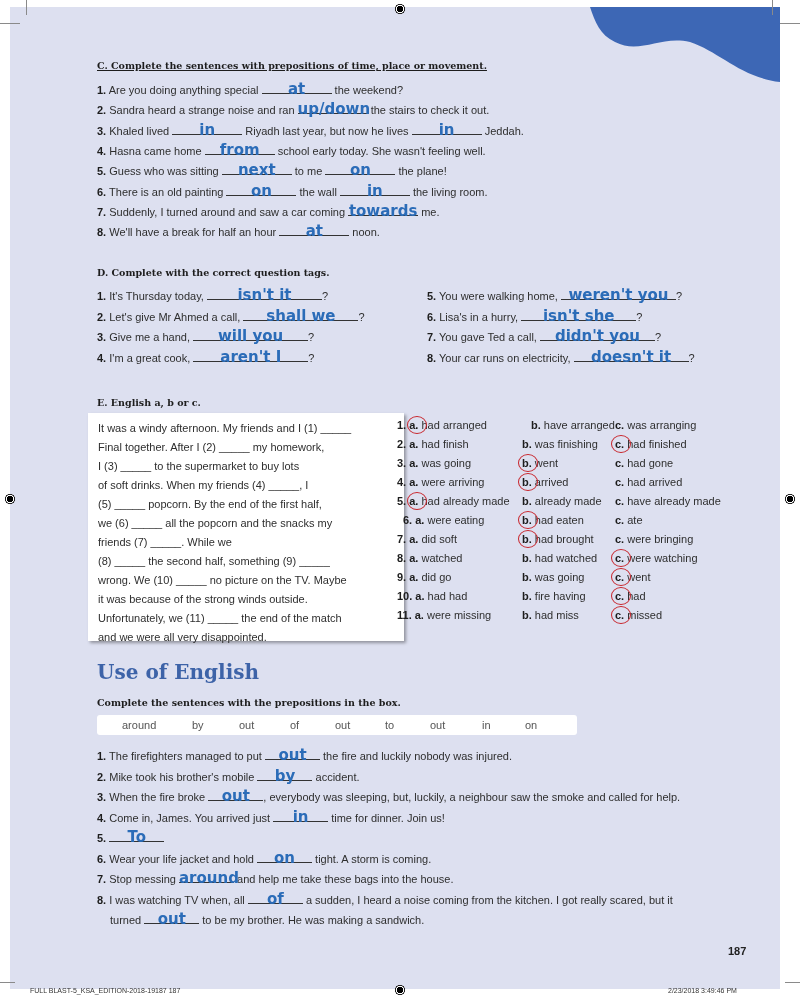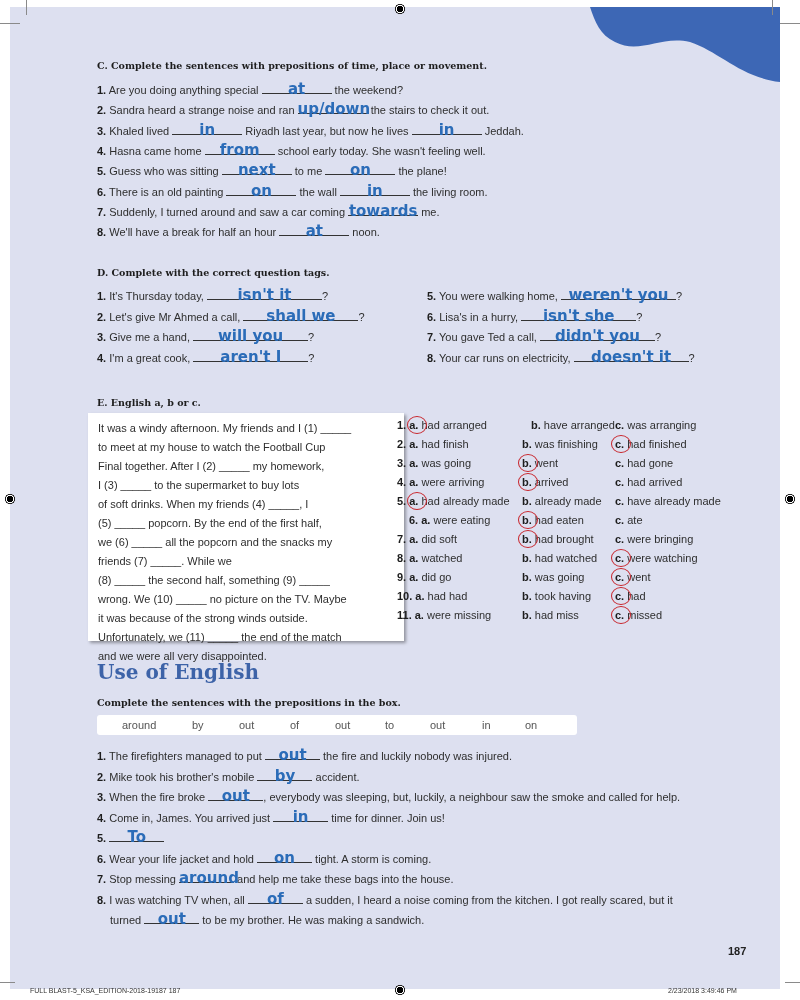--- a/index.html
+++ b/index.html
@@ -47,21 +47,21 @@
 <div class="crop" style="left:0;top:23px;width:20px;height:1px;"></div>
 <div class="crop" style="left:772px;top:0;width:1px;height:15px;"></div>
 <div class="crop" style="left:780px;top:23px;width:20px;height:1px;"></div>
 <div class="crop" style="left:0;top:982px;width:15px;height:1px;"></div>
 <div class="crop" style="left:785px;top:982px;width:15px;height:1px;"></div>
 <div class="reg" style="left:394px;top:3px;"></div>
 <div class="reg" style="left:4px;top:493px;"></div>
 <div class="reg" style="left:784px;top:493px;"></div>
 <div class="reg" style="left:394px;top:984px;"></div>
 
-<div class="sec-title" style="top:60px;">C. Complete the sentences with prepositions of time, place or movement.</div>
+<div class="sec-title" style="top:60px;text-decoration:underline;">C. Complete the sentences with prepositions of time, place or movement.</div>
 <div id="secC">
     <div class="line" style="top: 80px;"><span class="num">1.</span> <span>Are you doing anything special </span><span class="blank" style="width: 70px;"><span class="ans">at</span></span><span> the weekend?</span></div>
     <div class="line" style="top: 100.3px;"><span class="num">2.</span> <span>Sandra heard a strange noise and ran </span><span class="blank" style="width: 70px;"><span class="ans">up/down</span></span><span> the stairs to check it out.</span></div>
     <div class="line" style="top: 120.6px;"><span class="num">3.</span> <span>Khaled lived </span><span class="blank" style="width: 70px;"><span class="ans">in</span></span><span> Riyadh last year, but now he lives </span><span class="blank" style="width: 70px;"><span class="ans">in</span></span><span> Jeddah.</span></div>
     <div class="line" style="top: 140.9px;"><span class="num">4.</span> <span>Hasna came home </span><span class="blank" style="width: 70px;"><span class="ans">from</span></span><span> school early today.  She wasn't feeling well.</span></div>
     <div class="line" style="top: 161.2px;"><span class="num">5.</span> <span>Guess who was sitting </span><span class="blank" style="width: 70px;"><span class="ans">next</span></span><span> to me </span><span class="blank" style="width: 70px;"><span class="ans">on</span></span><span> the plane!</span></div>
     <div class="line" style="top: 181.5px;"><span class="num">6.</span> <span>There is an old painting </span><span class="blank" style="width: 70px;"><span class="ans">on</span></span><span> the wall </span><span class="blank" style="width: 70px;"><span class="ans">in</span></span><span> the living room.</span></div>
     <div class="line" style="top: 201.8px;"><span class="num">7.</span> <span>Suddenly, I turned around and saw a car coming </span><span class="blank" style="width: 70px;"><span class="ans">towards</span></span><span> me.</span></div>
     <div class="line" style="top: 222.1px;"><span class="num">8.</span> <span>We'll have a break for half an hour </span><span class="blank" style="width: 70px;"><span class="ans">at</span></span><span> noon.</span></div>
   </div>
@@ -75,21 +75,20 @@
     <div class="line" style="left: 427px; top: 286px;"><span class="num">5.</span> <span>You were walking home, </span><span class="blank" style="width: 115px;"><span class="ans">weren't you</span></span><span>?</span></div>
     <div class="line" style="left: 427px; top: 306.5px;"><span class="num">6.</span> <span>Lisa's in a hurry, </span><span class="blank" style="width: 115px;"><span class="ans">isn't she</span></span><span>?</span></div>
     <div class="line" style="left: 427px; top: 327px;"><span class="num">7.</span> <span>You gave Ted a call, </span><span class="blank" style="width: 115px;"><span class="ans">didn't you</span></span><span>?</span></div>
     <div class="line" style="left: 427px; top: 347.5px;"><span class="num">8.</span> <span>Your car runs on electricity, </span><span class="blank" style="width: 115px;"><span class="ans">doesn't it</span></span><span>?</span></div>
   </div>
 
 <div class="sec-title" style="top:397px;">E. English a, b or c.</div>
 <div class="story">
   <div class="story-text" id="storyText">
       <div>It was a windy afternoon. My friends and I (1) _____</div>
-      <div>to meet at my house to watch the Football Cup</div>
       <div>Final together. After I (2) _____ my homework,</div>
       <div>I (3) _____ to the supermarket to buy lots</div>
       <div>of soft drinks. When my friends (4) _____, I</div>
       <div>(5) _____ popcorn. By the end of the first half,</div>
       <div>we (6) _____ all the popcorn and the snacks my</div>
       <div>friends (7) _____. While we</div>
       <div>(8) _____ the second half, something (9) _____</div>
       <div>wrong. We (10) _____ no picture on the TV. Maybe</div>
       <div>it was because of the strong winds outside.</div>
       <div>Unfortunately, we (11) _____ the end of the match</div>
@@ -116,42 +115,42 @@
       <span class="opt" style="left: 0px;"><b>4.</b><b> a. </b><span>were arriving</span></span>
       <span class="opt" style="left: 125px;"><b> b. </b><span>arrived</span><span class="circle"></span></span>
       <span class="opt" style="left: 218px;"><b> c. </b><span>had arrived</span></span>
     </div>
     <div class="opt-row" style="top: 495px;">
       <span class="opt" style="left: 0px;"><b>5.</b><b> a. </b><span>had already made</span><span class="circle" style="left: 10px;"></span></span>
       <span class="opt" style="left: 125px;"><b> b. </b><span>already made</span></span>
       <span class="opt" style="left: 218px;"><b> c. </b><span>have already made</span></span>
     </div>
     <div class="opt-row" style="top: 514px;">
-      <span class="opt" style="left: 12px; text-align: right;"><b>6.</b><b> a. </b><span>were eating</span></span>
+      <span class="opt" style="left: 6px; text-align: right;"><b>6.</b><b> a. </b><span>were eating</span></span>
       <span class="opt" style="left: 125px;"><b> b. </b><span>had eaten</span><span class="circle"></span></span>
       <span class="opt" style="left: 218px;"><b> c. </b><span>ate</span></span>
     </div>
     <div class="opt-row" style="top: 533px;">
       <span class="opt" style="left: 0px;"><b>7.</b><b> a. </b><span>did soft</span></span>
       <span class="opt" style="left: 125px;"><b> b. </b><span>had brought</span><span class="circle"></span></span>
       <span class="opt" style="left: 218px;"><b> c. </b><span>were bringing</span></span>
     </div>
     <div class="opt-row" style="top: 552px;">
       <span class="opt" style="left: 0px;"><b>8.</b><b> a. </b><span>watched</span></span>
       <span class="opt" style="left: 125px;"><b> b. </b><span>had watched</span></span>
       <span class="opt" style="left: 218px;"><b> c. </b><span>were watching</span><span class="circle"></span></span>
     </div>
     <div class="opt-row" style="top: 571px;">
       <span class="opt" style="left: 0px;"><b>9.</b><b> a. </b><span>did go</span></span>
       <span class="opt" style="left: 125px;"><b> b. </b><span>was going</span></span>
       <span class="opt" style="left: 218px;"><b> c. </b><span>went</span><span class="circle"></span></span>
     </div>
     <div class="opt-row" style="top: 590px;">
       <span class="opt" style="left: 0px;"><b>10.</b><b> a. </b><span>had had</span></span>
-      <span class="opt" style="left: 125px;"><b> b. </b><span>took having</span></span>
+      <span class="opt" style="left: 125px;"><b> b. </b><span>fire having</span></span>
       <span class="opt" style="left: 218px;"><b> c. </b><span>had</span><span class="circle"></span></span>
     </div>
     <div class="opt-row" style="top: 609px;">
       <span class="opt" style="left: 0px;"><b>11.</b><b> a. </b><span>were missing</span></span>
       <span class="opt" style="left: 125px;"><b> b. </b><span>had miss</span></span>
       <span class="opt" style="left: 218px;"><b> c. </b><span>missed</span><span class="circle"></span></span>
     </div>
   </div>
 
 <div class="uoe">Use of English</div>

